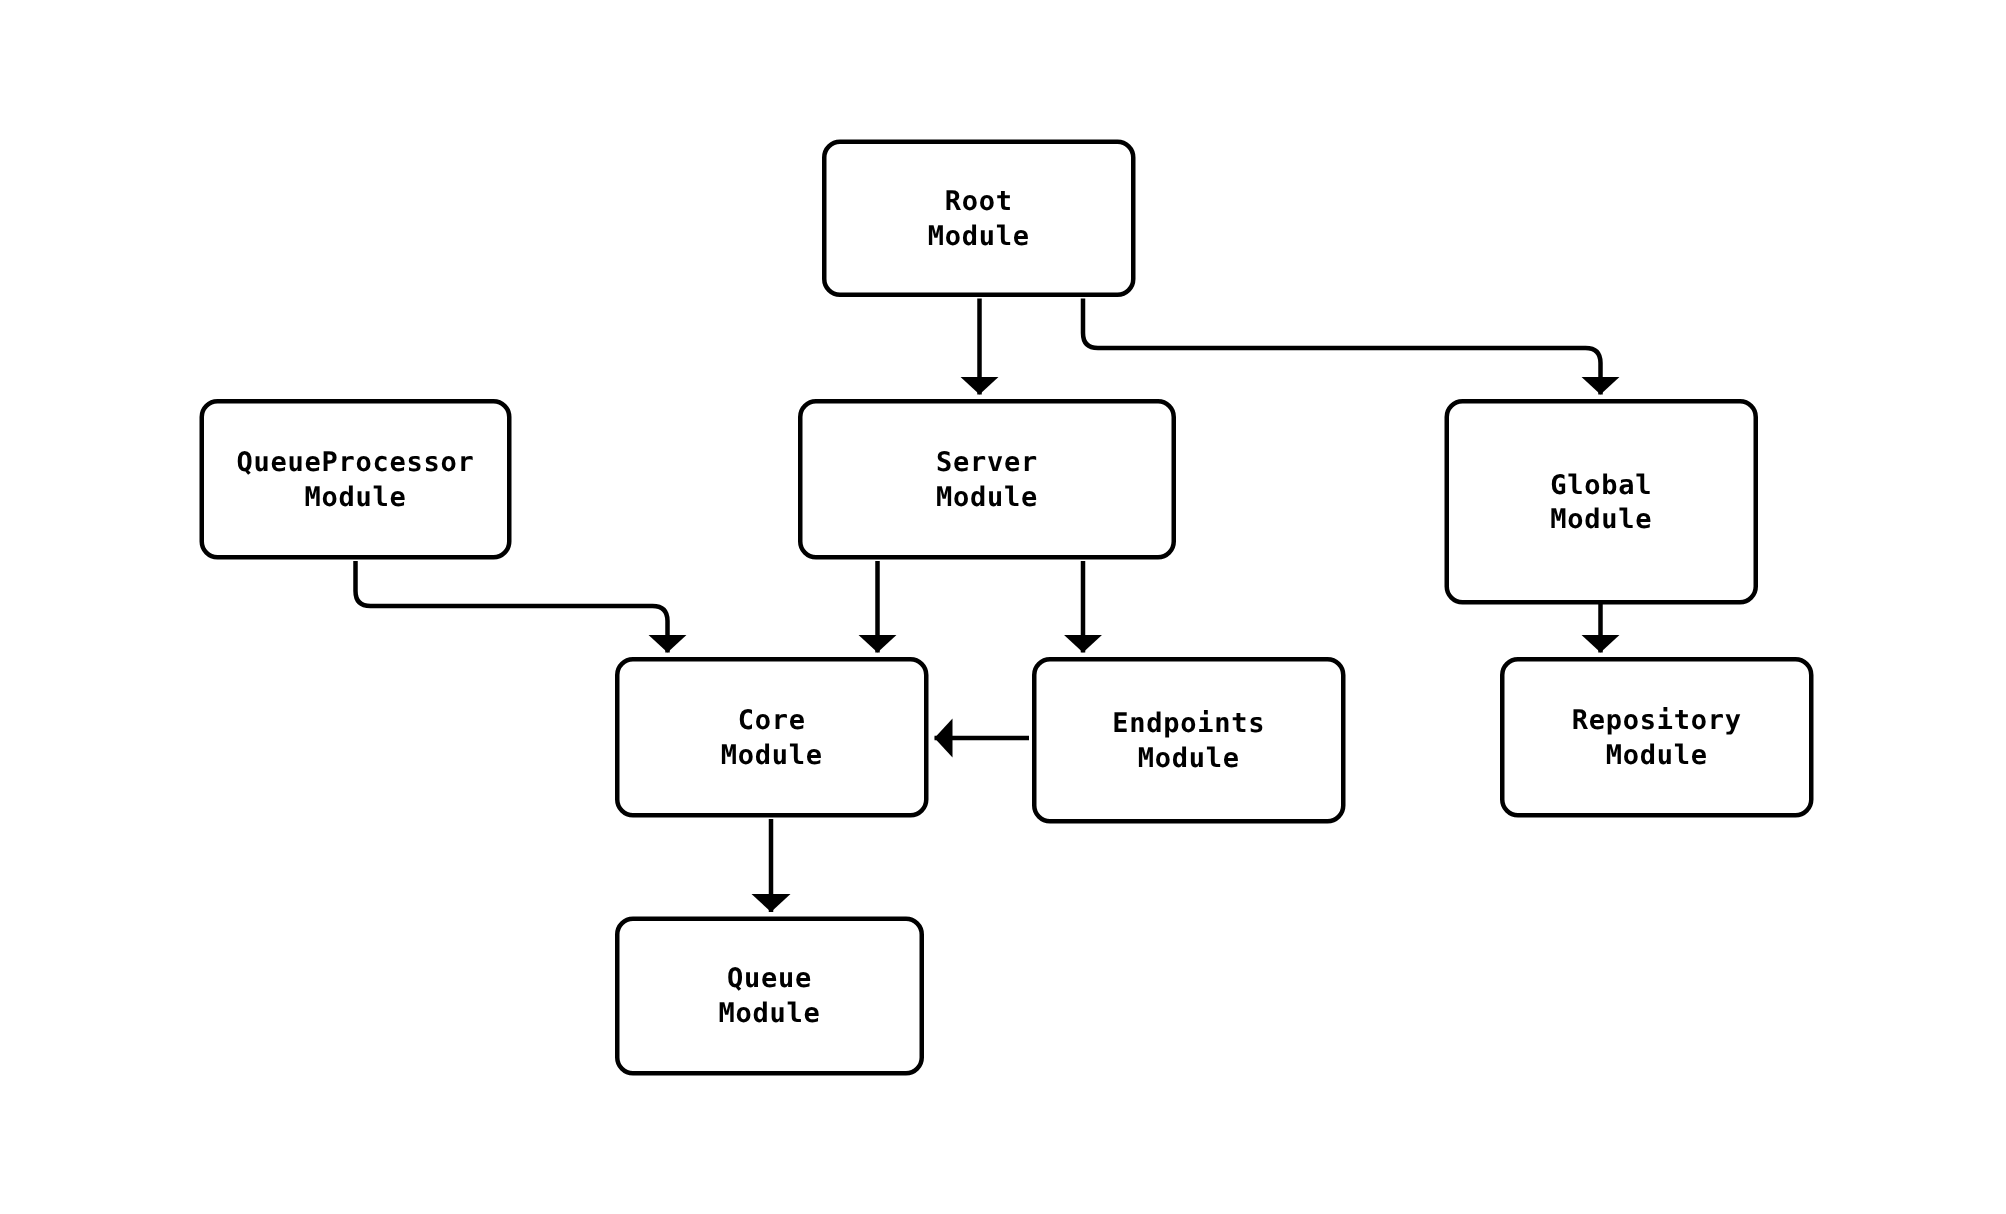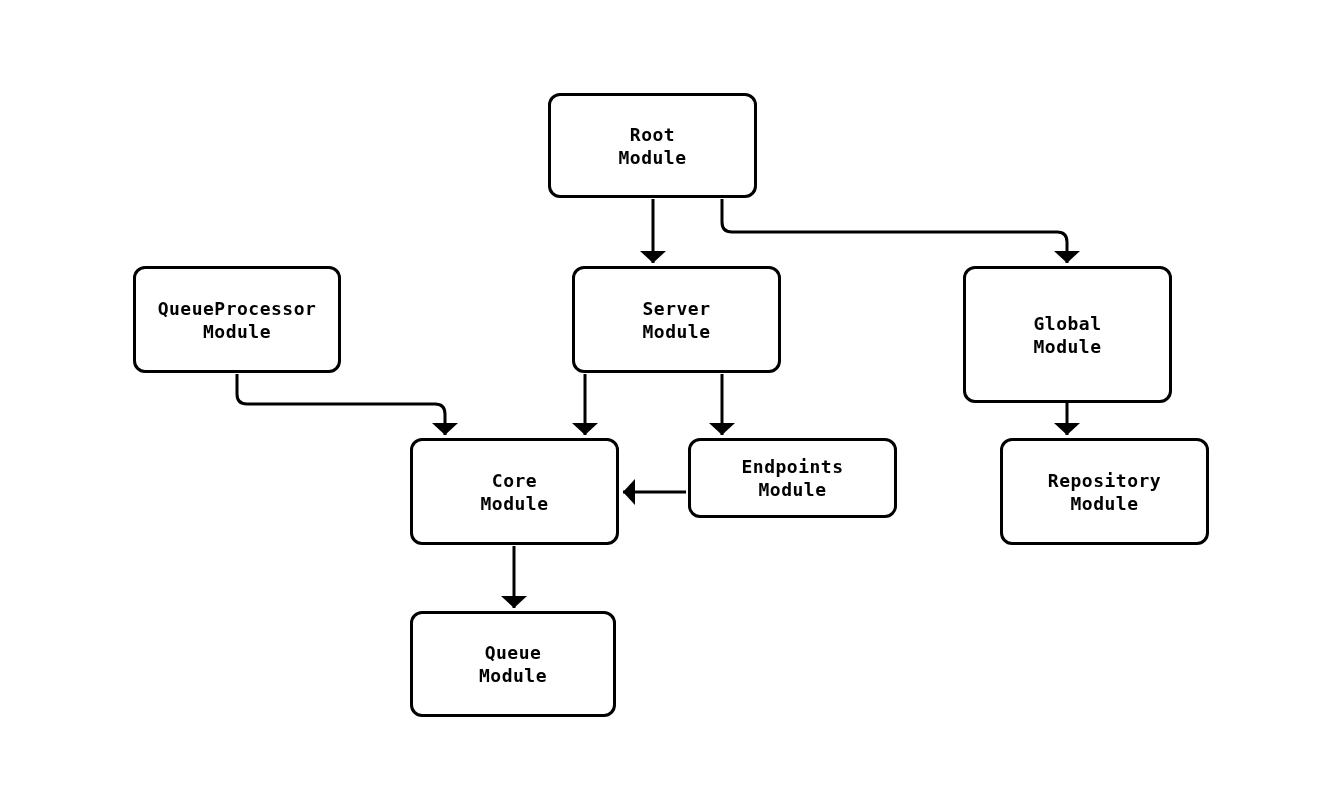--- a/index.html
+++ b/index.html
@@ -82,36 +82,36 @@
   <div class="node" style="left:548px; top:93px;  width:209px; height:105px">
     <span>Root</span>
     <span>Module</span>
   </div>
 
   <div class="node" style="left:133px; top:266px; width:208px; height:107px">
     <span>QueueProcessor</span>
     <span>Module</span>
   </div>
 
-  <div class="node" style="left:572px; top:266px; width:209px; height:107px">
+  <div class="node" style="left:532px; top:266px; width:252px; height:107px">
     <span>Server</span>
     <span>Module</span>
   </div>
 
   <div class="node" style="left:963px; top:266px; width:209px; height:137px">
     <span>Global</span>
     <span>Module</span>
   </div>
 
   <div class="node" style="left:410px; top:438px; width:209px; height:107px">
     <span>Core</span>
     <span>Module</span>
   </div>
 
-  <div class="node" style="left:688px; top:438px; width:209px; height:80px">
+  <div class="node" style="left:688px; top:438px; width:209px; height:111px">
     <span>Endpoints</span>
     <span>Module</span>
   </div>
 
   <div class="node" style="left:1000px; top:438px; width:209px; height:107px">
     <span>Repository</span>
     <span>Module</span>
   </div>
 
   <div class="node" style="left:410px; top:611px; width:206px; height:106px">

